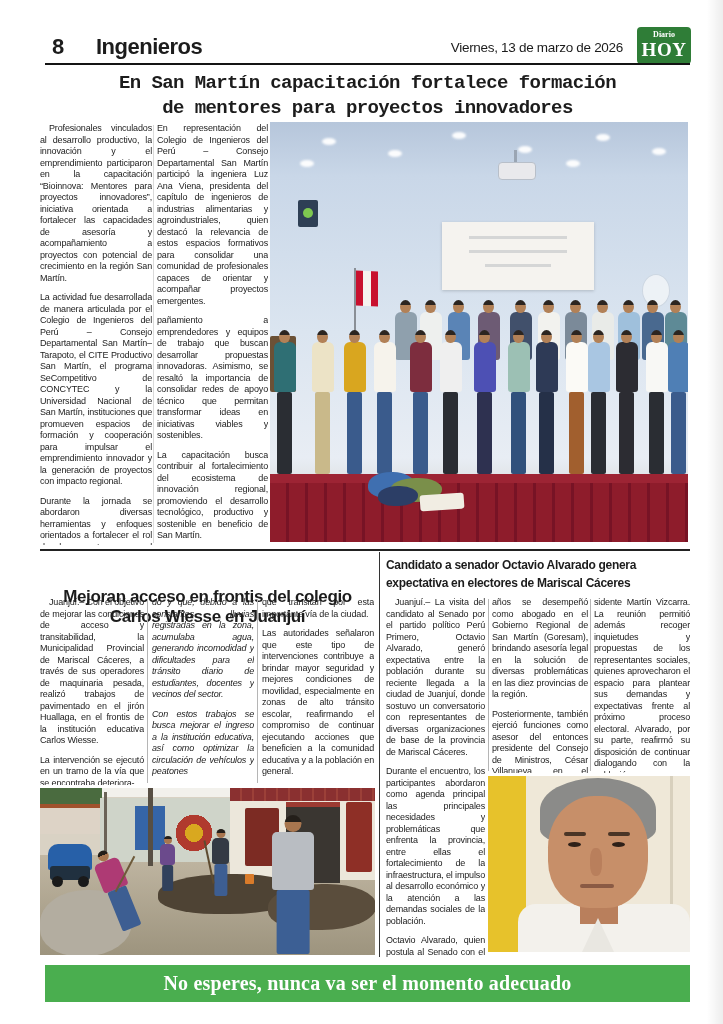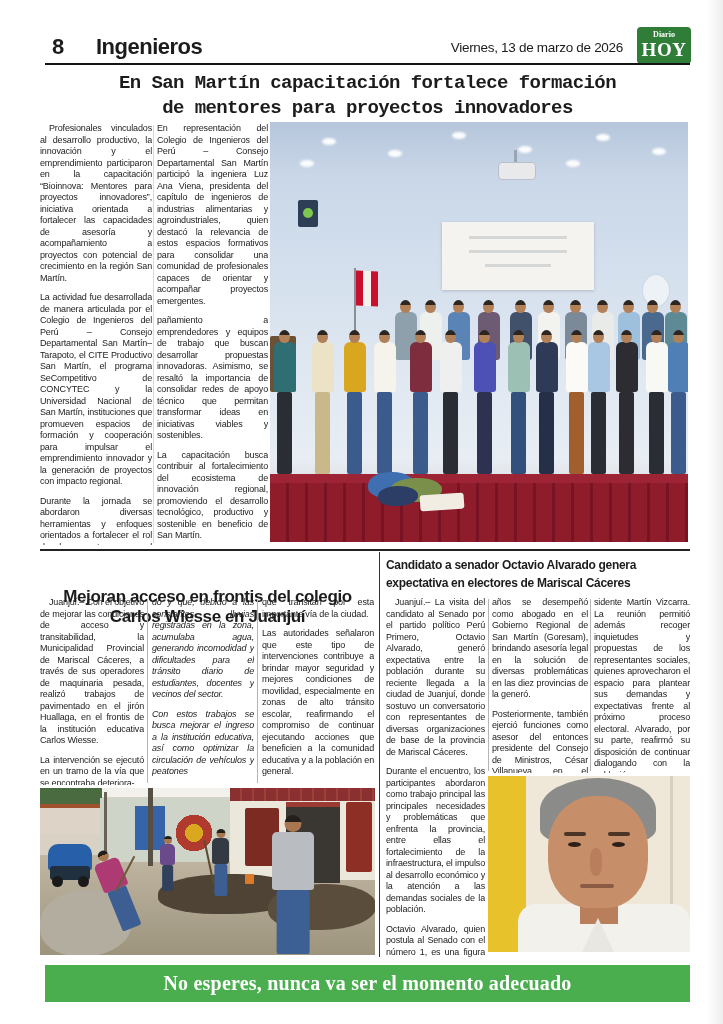--- a/index.html
+++ b/index.html
@@ -201,26 +201,26 @@
     <div class="abs" style="left:168px;top:52px;width:2px;height:44px;background:#5d4b30;transform:rotate(-12deg);"></div>
     <div class="wk" style="left:232px;top:44px;width:42px;height:58px;--s:#b9bdc2;--hd:17px;--p:#3c5f94;--lg:64px;"></div>
   </div>
 
   <div class="h3">
     <span>Candidato a senador Octavio Alvarado genera</span><br>
     <span>expectativa en electores de Mariscal Cáceres</span>
   </div>
   <div class="col" style="left:386px;top:597px;width:99px;height:362px;">
     <p class="ind">Juanjuí.– La visita del candidato al Senado por el partido político Perú Primero, Octavio Alvarado, generó expectativa entre la población durante su reciente llegada a la ciudad de Juanjuí, donde sostuvo un conversatorio con representantes de diversas organizaciones de base de la provincia de Mariscal Cáceres.</p>
-    <p>Durante el encuentro, los participantes abordaron como trabajo principal las principales necesidades y problemáticas que enfrenta la provincia, entre ellas el fortalecimiento de la infraestructura, el impulso al desarrollo económico y la atención a las demandas sociales de la población.</p>
+    <p>Durante el encuentro, los participantes abordaron como agenda principal las principales necesidades y problemáticas que enfrenta la provincia, entre ellas el fortalecimiento de la infraestructura, el impulso al desarrollo económico y la atención a las demandas sociales de la población.</p>
     <p>Octavio Alvarado, quien postula al Senado con el número 1, es una figura conocida en la región San Martín. Durante varios</p>
   </div>
   <div class="cr" style="left:488px;top:599px;height:172px;"></div>
   <div class="col" style="left:492px;top:597px;width:96px;height:176px;">
-    <p>años se desempeñó como abogado en el Gobierno Regional de San Martín (Goresam), brindando asesoría legal en la solución de diversas problemáticas en las diez provincias de la generó.</p>
+    <p>años se desempeñó como abogado en el Gobierno Regional de San Martín (Goresam), brindando asesoría legal en la solución de diversas problemáticas en las diez provincias de la región.</p>
     <p>Posteriormente, también ejerció funciones como asesor del entonces presidente del Consejo de Ministros, César Villanueva, en el Congreso de la República durante el gobierno del expre-</p>
   </div>
   <div class="cr" style="left:590px;top:599px;height:172px;"></div>
   <div class="col" style="left:594px;top:597px;width:96px;height:176px;">
     <p>sidente Martín Vizcarra. La reunión permitió además recoger inquietudes y propuestas de los representantes sociales, quienes aprovecharon el espacio para plantear sus demandas y expectativas frente al próximo proceso electoral. Alvarado, por su parte, reafirmó su disposición de continuar dialogando con la población y recoger aportes que contribuyan al desarrollo de la región San Martín y del país.</p>
   </div>
 
   <div class="ph ph3">
     <div class="abs" style="left:0;top:0;width:38px;height:176px;background:#e7c22b;"></div>
     <div class="abs" style="left:182px;top:0;width:3px;height:176px;background:#d8d0bd;"></div>

